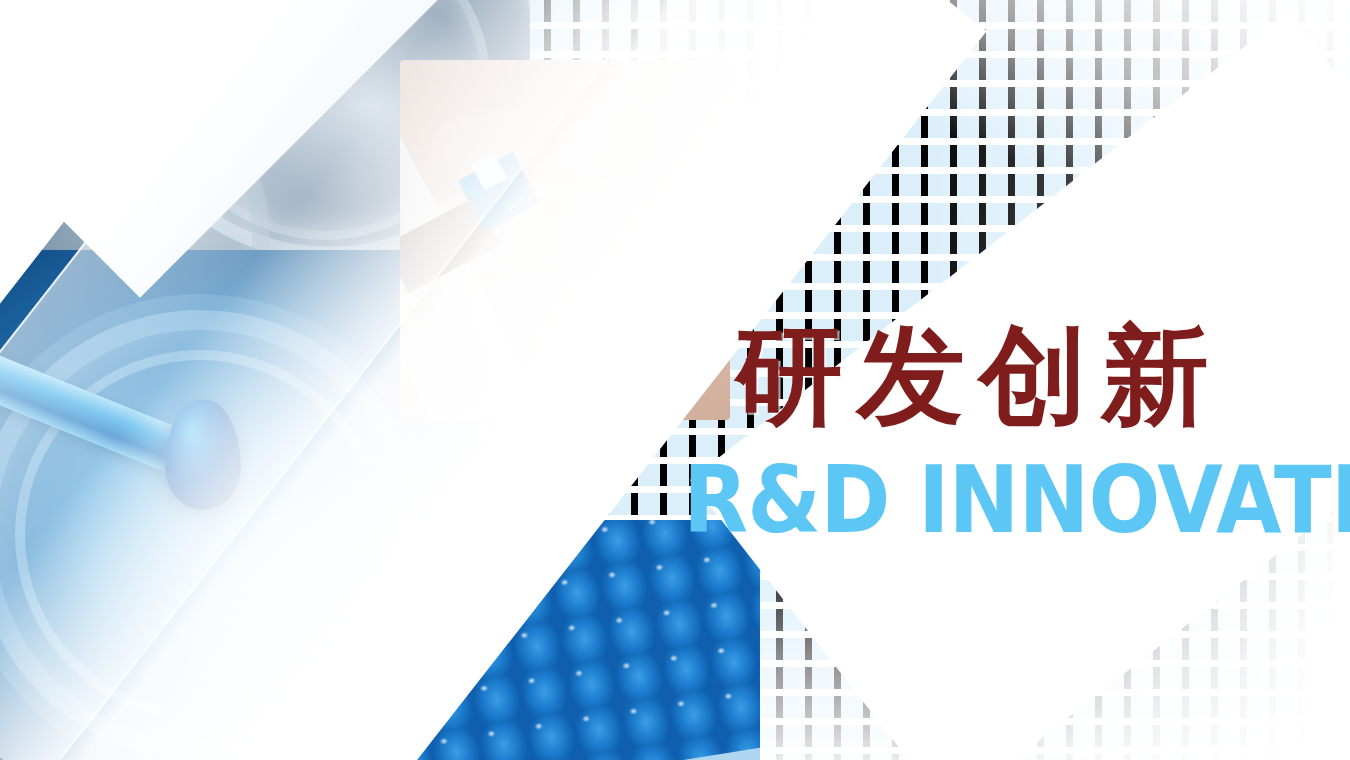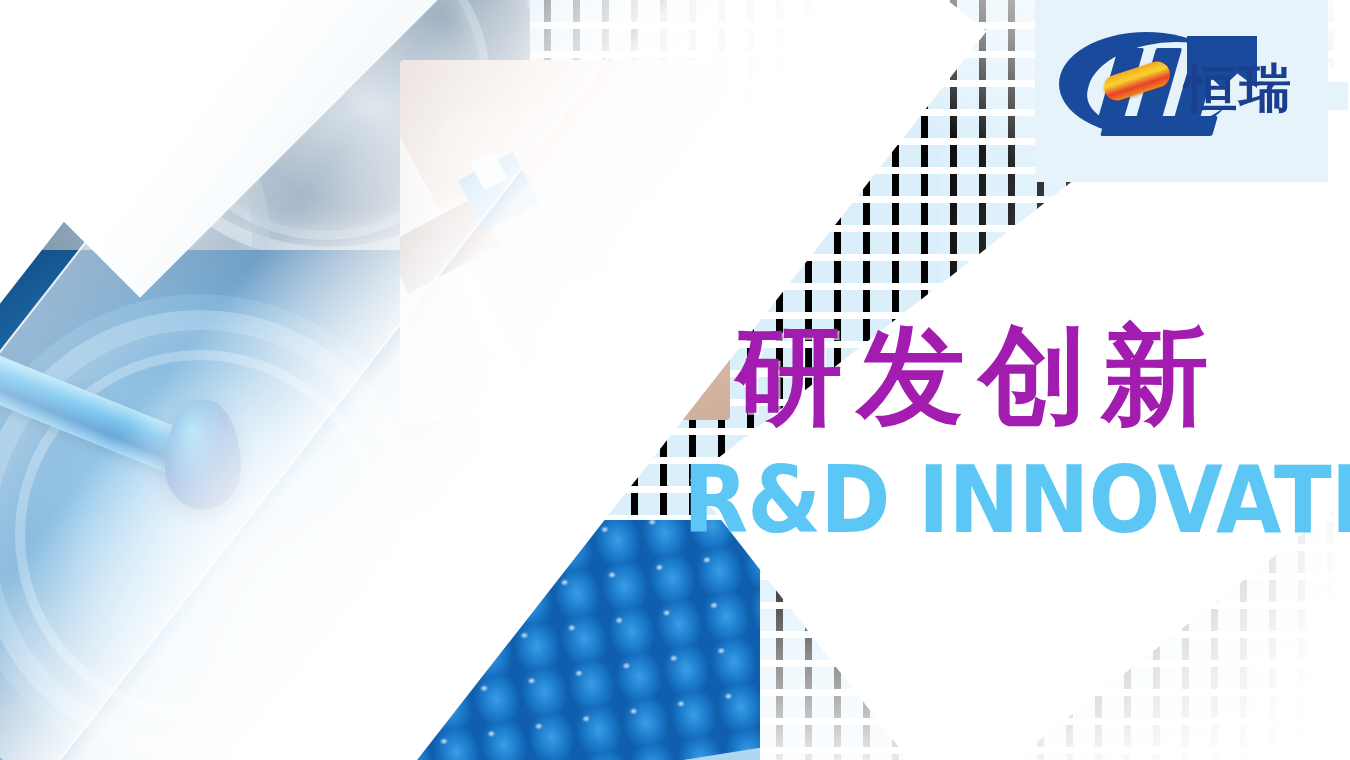--- a/index.html
+++ b/index.html
@@ -250,21 +250,21 @@
     position:absolute; left:152px; top:36px; width:70px; height:52px;
     background:#1a4a9c;
     clip-path:polygon(0 0, 100% 0, 100% 100%, 72% 72%, 50% 100%, 28% 72%, 0 100%);
   }
 
   
   #headline-cn {
     position:absolute; left:735px; top:322px;
     font-size:108px; line-height:1;
     font-weight:bold;
-    color:#a21caf;
+    color:#7f1d1d;
     letter-spacing:14px;
     font-family:"DejaVu Sans","Liberation Sans",sans-serif;
     white-space:nowrap;
     text-shadow:2px 2px 0 rgba(255,255,255,.65);
   }
   #headline-en {
     position:absolute; left:683px; top:455px;
     font-size:92px; line-height:1;
     font-weight:bold;
     color:#5cc6f4;
@@ -313,31 +313,17 @@
     <div class="caps-shine"></div>
   </div>
 
   <div id="chev-a" class="chev"></div>
   <div id="chev-b" class="chev"></div>
   <div id="glass-sheet" class="chev"></div>
   <div id="chev-c" class="chev"></div>
   <div id="blue-wedge"></div>
   <div id="white-corner-bottom" class="chev"></div>
 
-  <div id="logo-panel">
-    <div class="notch"></div>
-    <div id="logo-mark">
-      <div class="oval"></div>
-      <div class="oval-cut"></div>
-      <div class="bar b1"></div>
-      <div class="bar b2"></div>
-      <div class="bar b3"></div>
-      <div class="h-cross"></div>
-      <div class="flame"></div>
-    </div>
-    <div id="logo-shield"></div>
-    <div id="logo-wordmark">恒瑞</div>
-  </div>
 
   <div id="headline-cn">研发创新</div>
   <div id="headline-en">R&amp;D INNOVATION</div>
 
 </div>
 
 </body></html>

